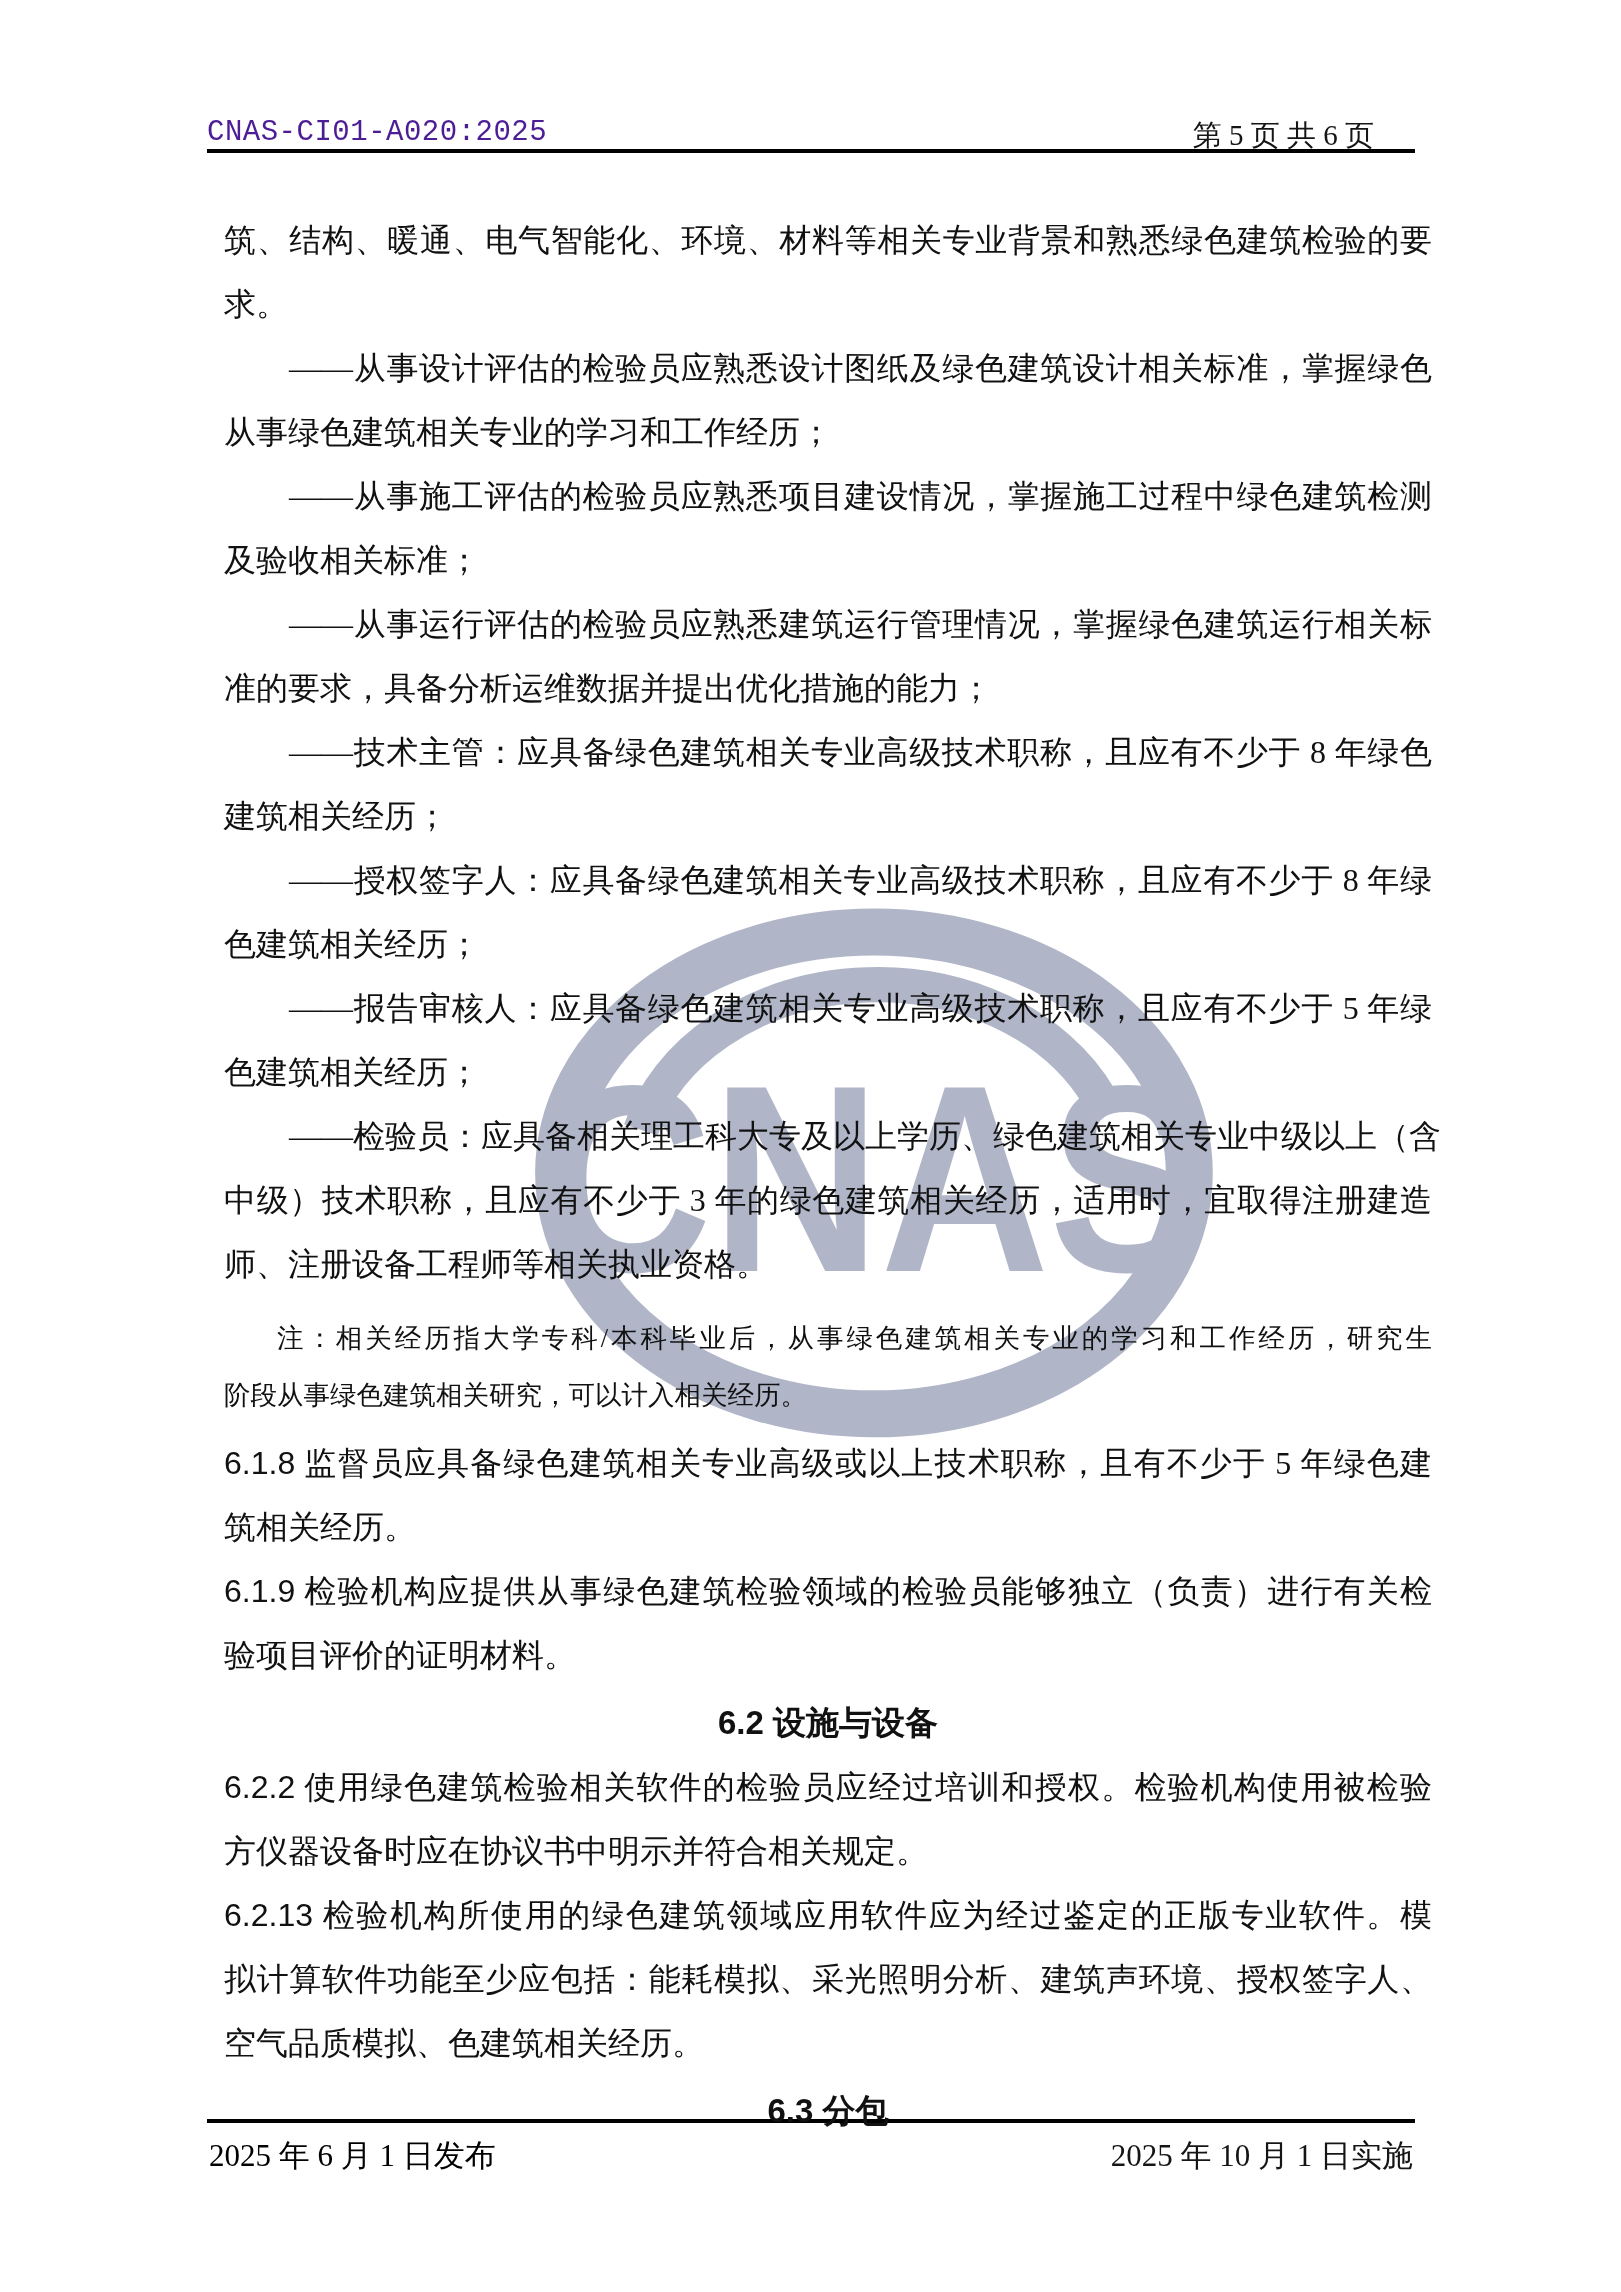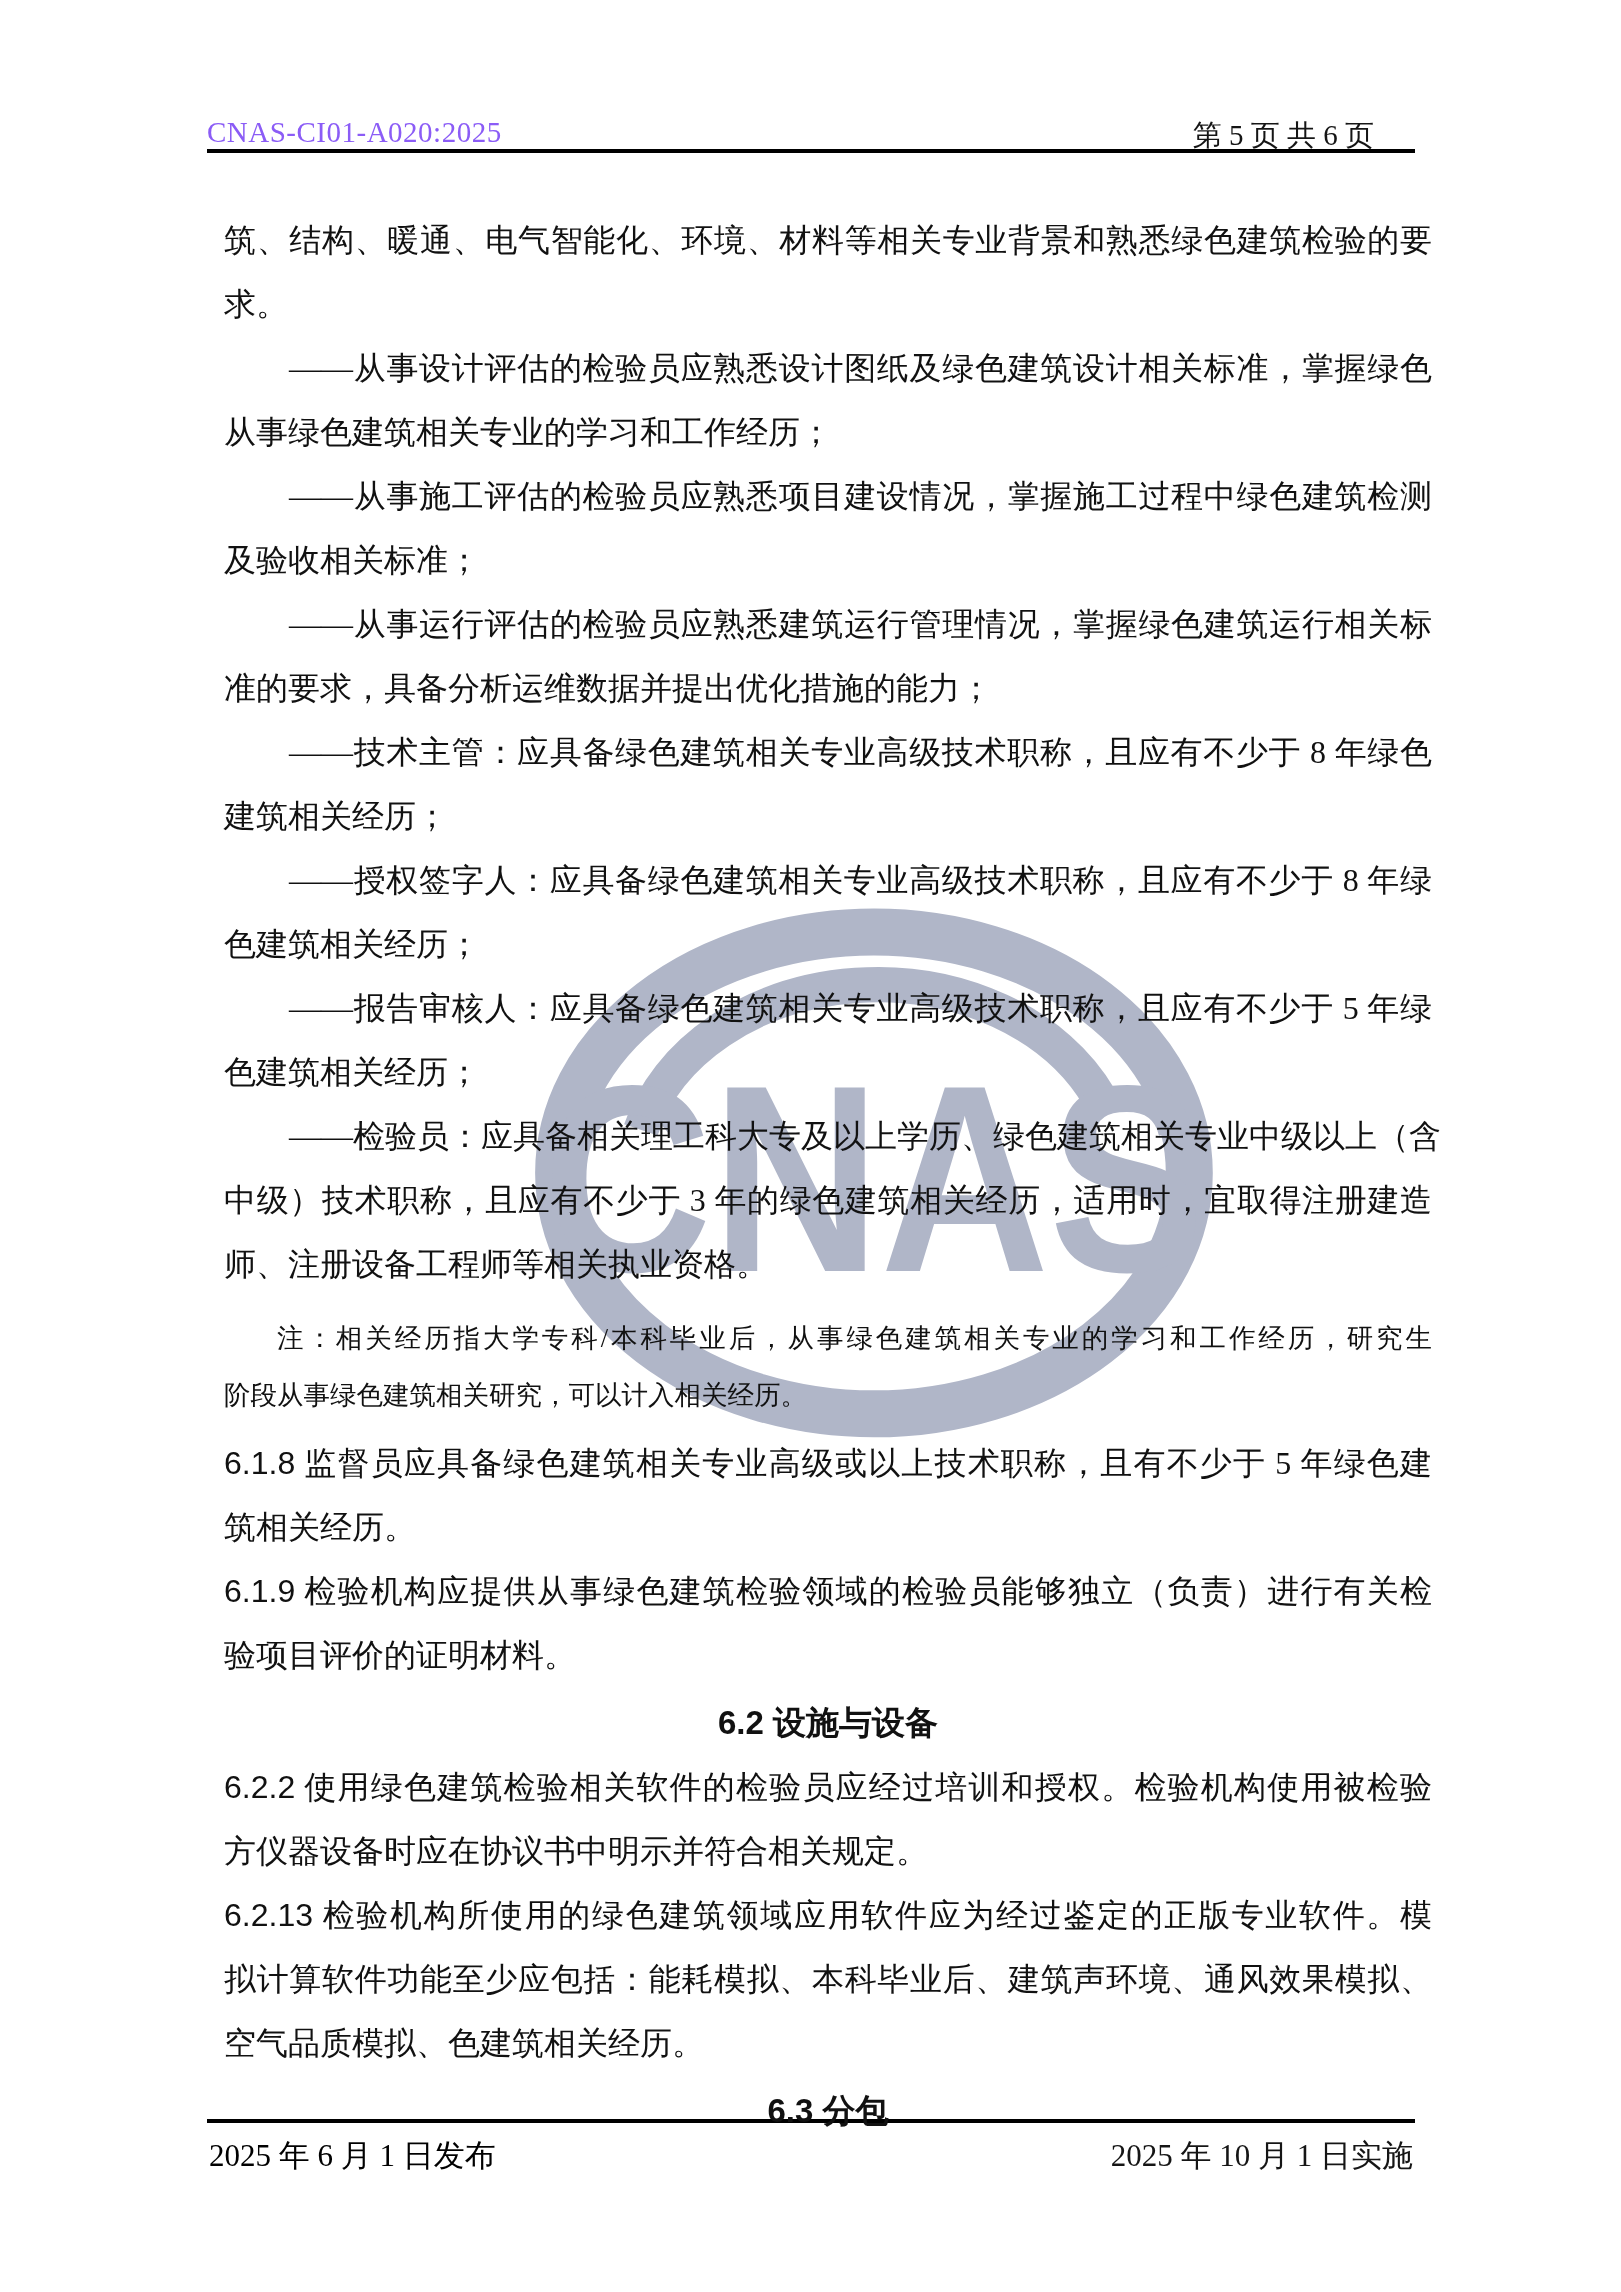--- a/index.html
+++ b/index.html
@@ -8,22 +8,22 @@
     width:1621px;height:2293px;
     background:#ffffff;
     font-family:"Liberation Serif","DejaVu Serif",serif;
     color:#111111;
     overflow:hidden;
     margin:0 auto;
   }
   
   .header-doc{
     position:absolute;left:207px;top:116px;
-    font-family:Liberation Serif, serif;
-    font-size:29px;letter-spacing:0.5px;color:#8b5cf6;
+    font-family:Liberation Mono, monospace;
+    font-size:29px;letter-spacing:0.5px;color:#4c1d95;
   }
   .header-page{
     position:absolute;right:247px;top:116px;
     font-size:29px;color:#151515;
   }
   .header-rule{
     position:absolute;left:207px;top:149px;
     width:1208px;height:3.9px;background:#000;
   }
   
@@ -137,21 +137,21 @@
       </div>
       <div class="paragraph para-heading">
         <div class="line last"><span class="num">6.2</span> 设施与设备</div>
       </div>
       <div class="paragraph para-para">
         <div class="line"><span class="num">6.2.2</span> 使用绿色建筑检验相关软件的检验员应经过培训和授权。检验机构使用被检验</div>
         <div class="line last">方仪器设备时应在协议书中明示并符合相关规定。</div>
       </div>
       <div class="paragraph para-para">
         <div class="line"><span class="num">6.2.13</span> 检验机构所使用的绿色建筑领域应用软件应为经过鉴定的正版专业软件。模</div>
-        <div class="line">拟计算软件功能至少应包括：能耗模拟、本科毕业后、建筑声环境、通风效果模拟、</div>
+        <div class="line">拟计算软件功能至少应包括：能耗模拟、采光照明分析、建筑声环境、授权签字人、</div>
         <div class="line last">空气品质模拟、色建筑相关经历。</div>
       </div>
       <div class="paragraph para-heading">
         <div class="line last"><span class="num">6.3</span> 分包</div>
       </div>
     </div>
 
   <div class="footer-rule"></div>
   <div class="footer-issue">2025 年 6 月 1 日发布</div>
   <div class="footer-impl">2025 年 10 月 1 日实施</div>

